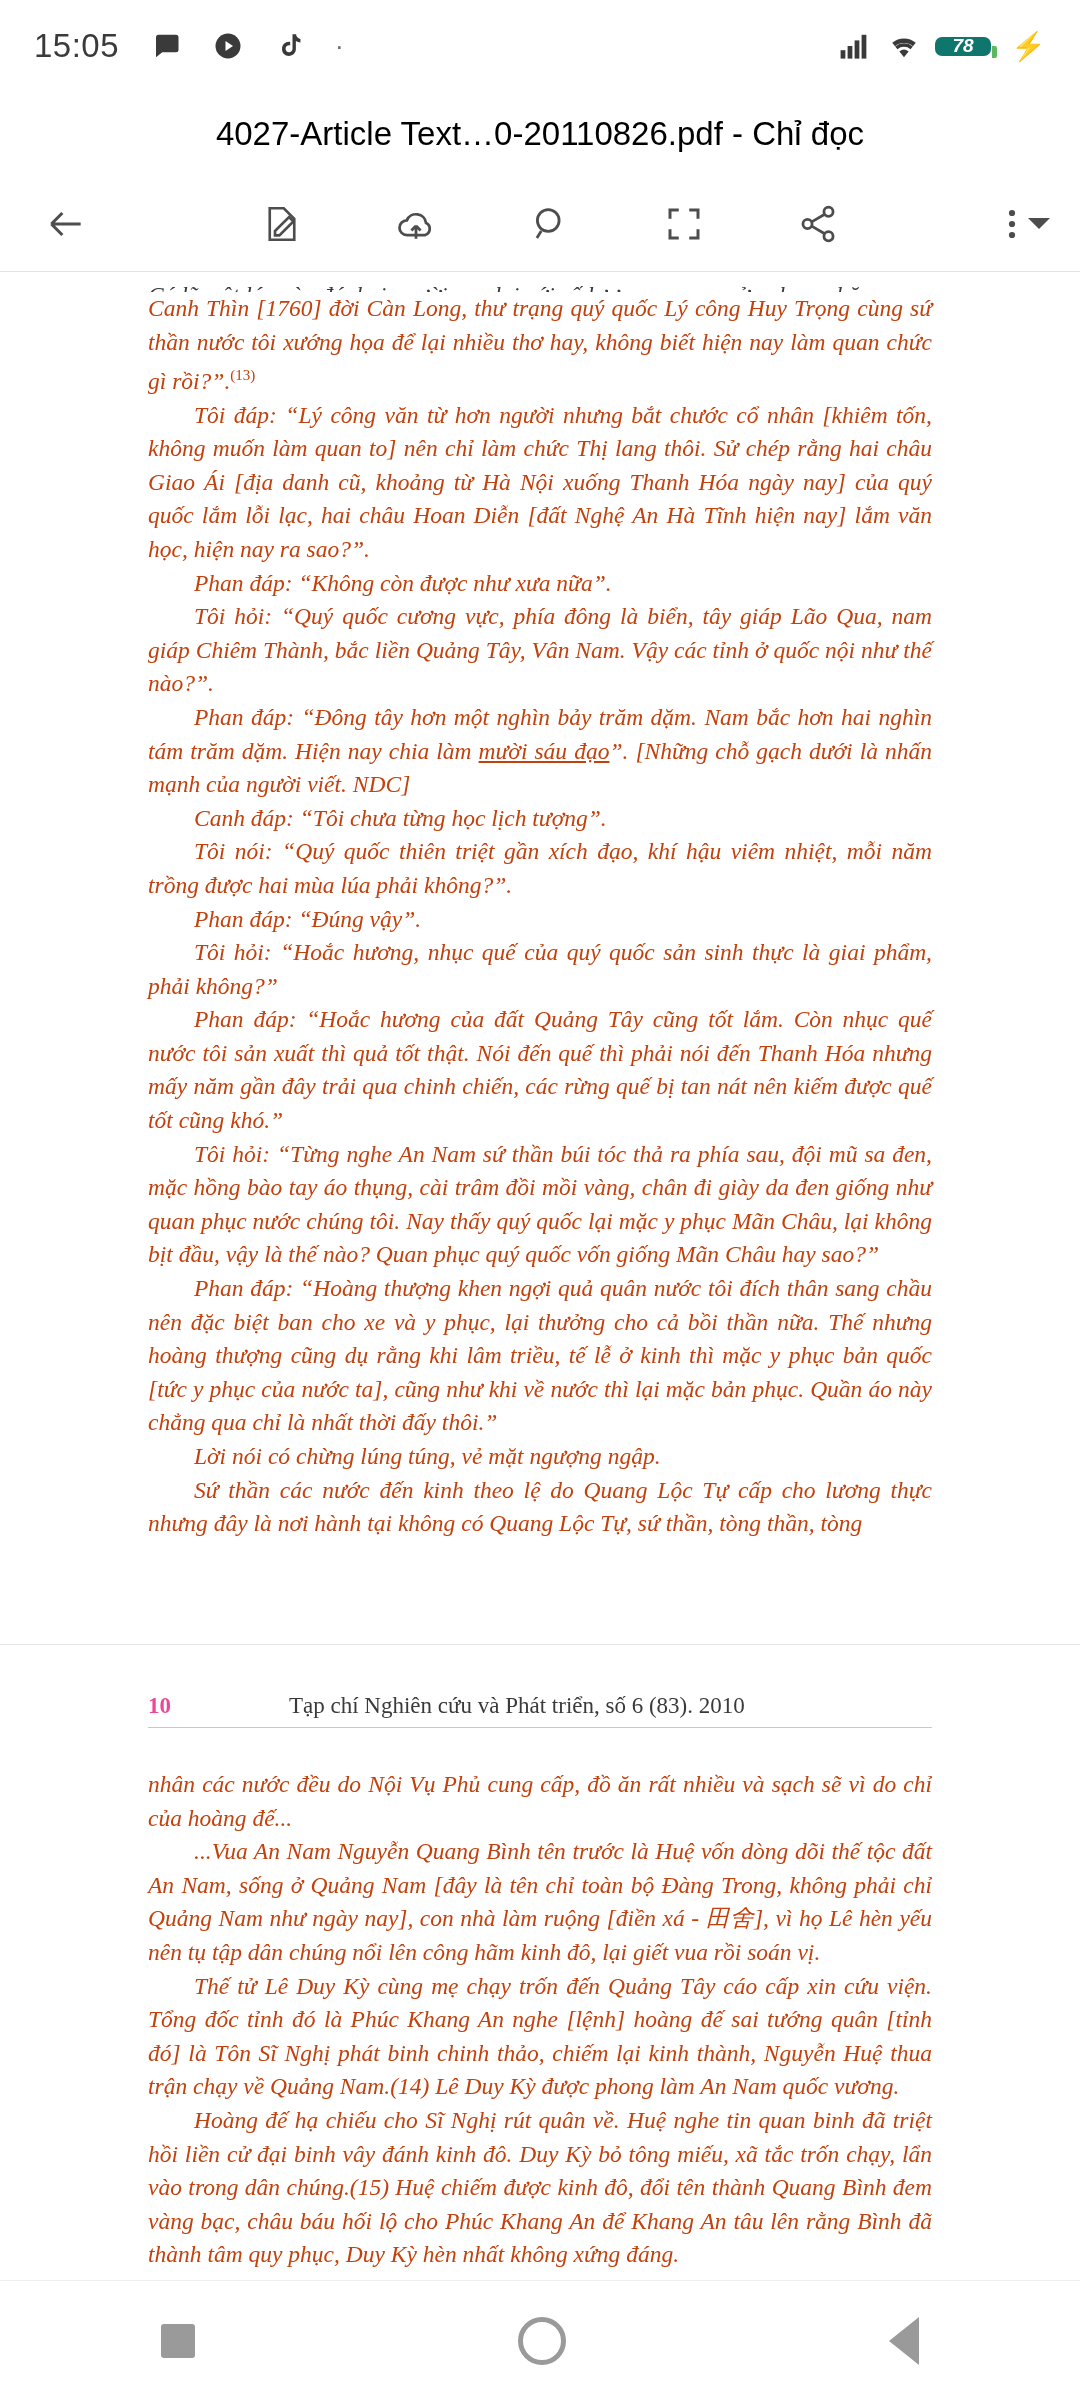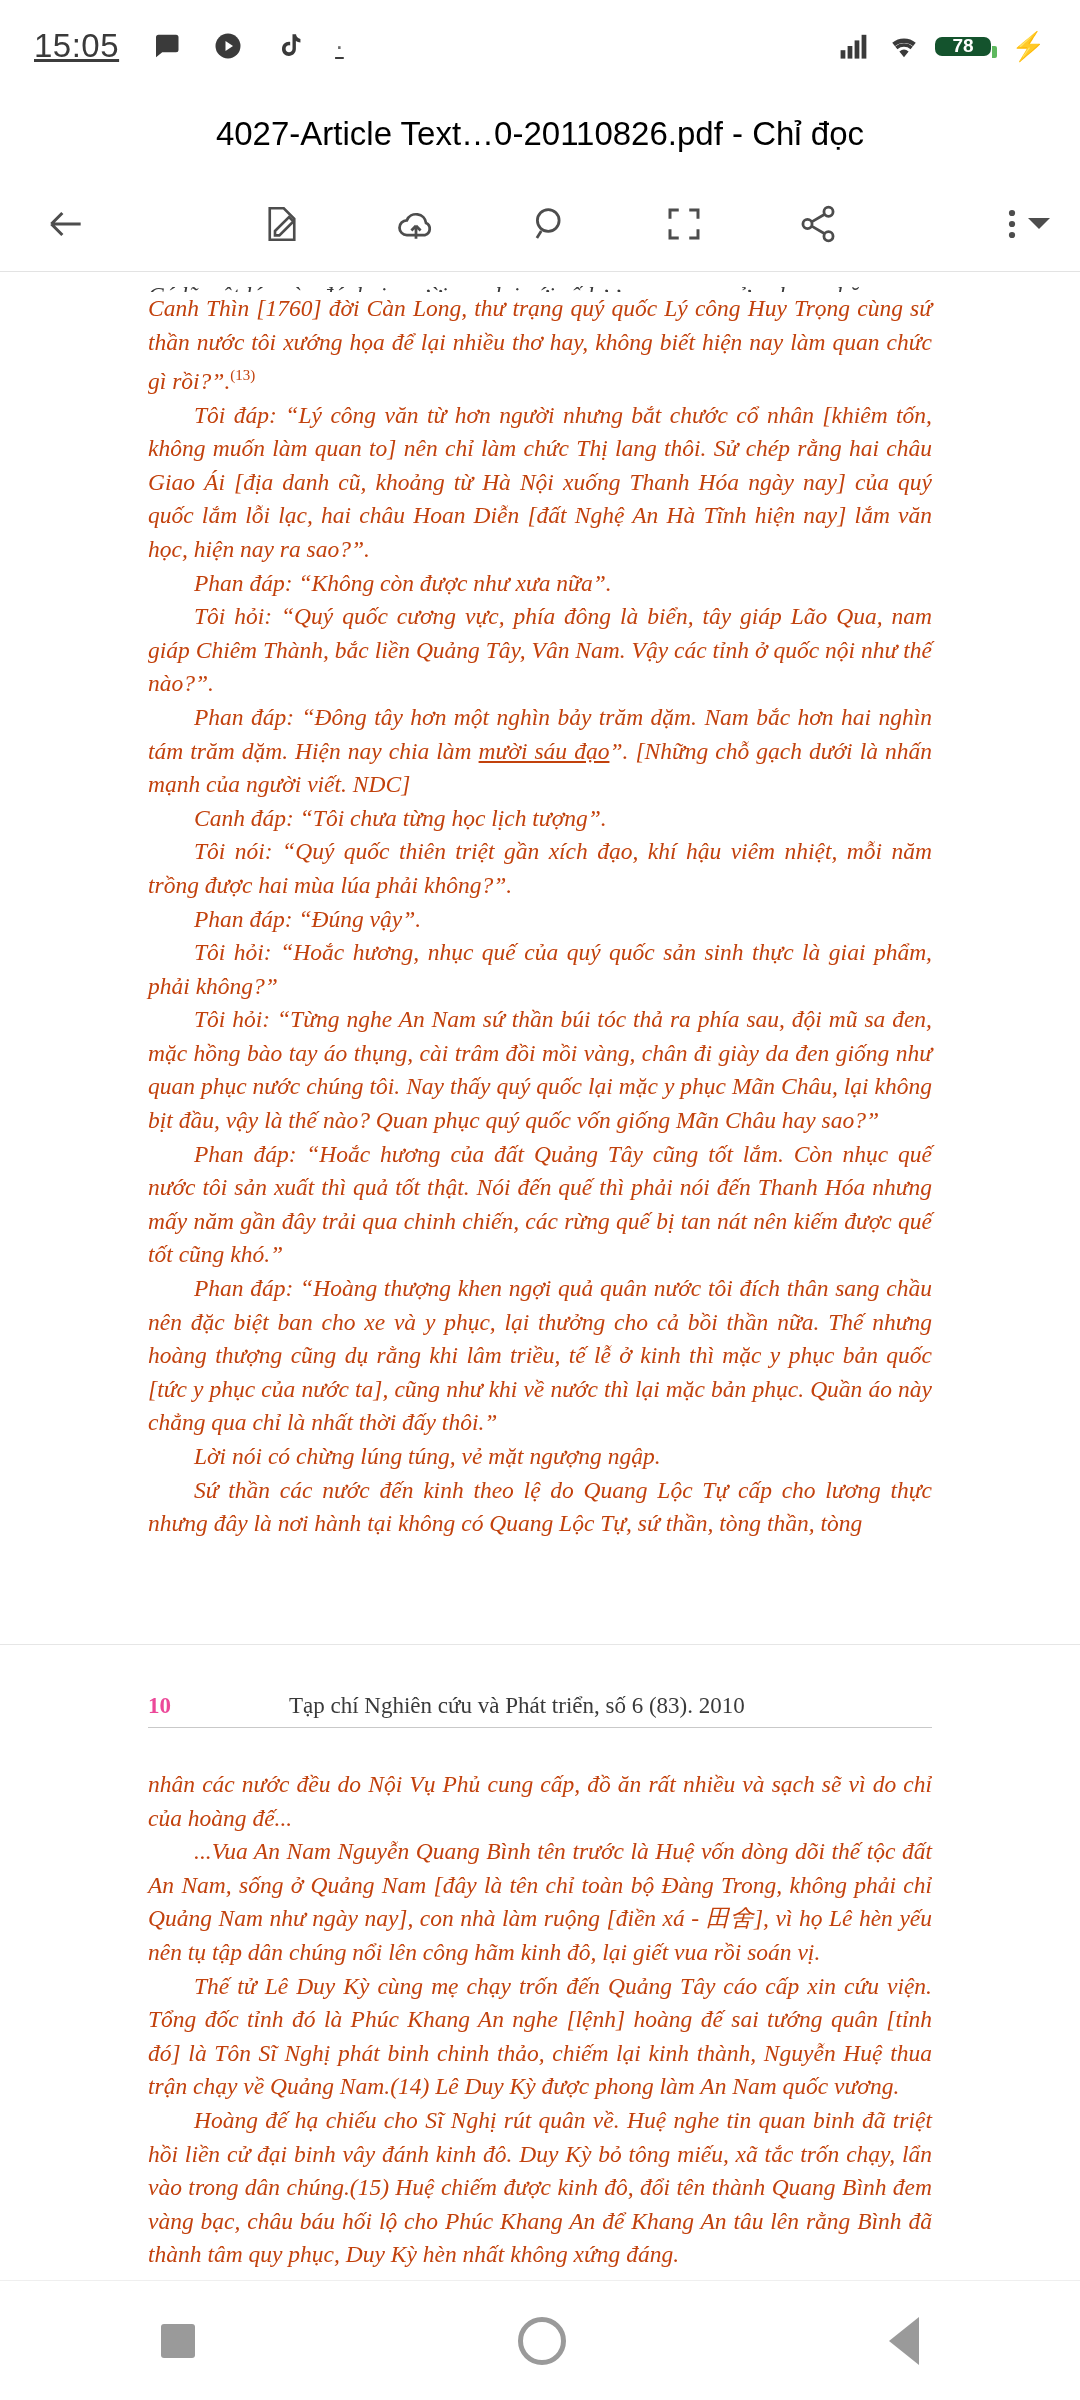--- a/index.html
+++ b/index.html
@@ -25,43 +25,43 @@
     flex: 0 0 92px;
     display: flex;
     align-items: center;
     padding: 0 34px;
     color: #3c3c3c;
   }
   .status-left {
     display: flex;
     align-items: center;
     gap: 32px;
-    text-decoration: underline;
   }
   .status-clock {
     font-size: 33px;
     letter-spacing: 0.5px;
     color: #3a3a3a;
   }
   .sb-icon { display: inline-flex; align-items: center; justify-content: center; }
   .status-right {
     margin-left: auto;
     display: flex;
     align-items: center;
     gap: 14px;
   }
   .battery {
     position: relative;
     width: 56px;
     height: 19px;
     border-radius: 7px;
-    background: #14532d;
+    background: #0f766e;
     display: flex;
     align-items: center;
     justify-content: center;
+    font-style: italic;
   }
   .battery:after {
     content: "";
     position: absolute;
     right: -6px;
     top: 9px;
     width: 5px;
     height: 12px;
     background: #5eb85e;
     border-radius: 0 2px 2px 0;
@@ -327,22 +327,22 @@
 
       <p class="para"><span>Canh Thìn [1760] đời Càn Long, thư trạng quý quốc Lý công Huy Trọng cùng sứ thần nước tôi xướng họa để lại nhiều thơ hay, không biết hiện nay làm quan chức gì rồi?”.</span><sup>(13)</sup></p>
       <p class="para indent">Tôi đáp: “Lý công văn từ hơn người nhưng bắt chước cổ nhân [khiêm tốn, không muốn làm quan to] nên chỉ làm chức Thị lang thôi. Sử chép rằng hai châu Giao Ái [địa danh cũ, khoảng từ Hà Nội xuống Thanh Hóa ngày nay] của quý quốc lắm lỗi lạc, hai châu Hoan Diễn [đất Nghệ An Hà Tĩnh hiện nay] lắm văn học, hiện nay ra sao?”.</p>
       <p class="para indent">Phan đáp: “Không còn được như xưa nữa”.</p>
       <p class="para indent">Tôi hỏi: “Quý quốc cương vực, phía đông là biển, tây giáp Lão Qua, nam giáp Chiêm Thành, bắc liền Quảng Tây, Vân Nam. Vậy các tỉnh ở quốc nội như thế nào?”.</p>
       <p class="para indent">Phan đáp: “Đông tây hơn một nghìn bảy trăm dặm. Nam bắc hơn hai nghìn tám trăm dặm. Hiện nay chia làm <span class="u">mười sáu đạo</span>”. [Những chỗ gạch dưới là nhấn mạnh của người viết. NDC]</p>
       <p class="para indent">Canh đáp: “Tôi chưa từng học lịch tượng”.</p>
       <p class="para indent">Tôi nói: “Quý quốc thiên triệt gần xích đạo, khí hậu viêm nhiệt, mỗi năm trồng được hai mùa lúa phải không?”.</p>
       <p class="para indent">Phan đáp: “Đúng vậy”.</p>
       <p class="para indent">Tôi hỏi: “Hoắc hương, nhục quế của quý quốc sản sinh thực là giai phẩm, phải không?”</p>
+      <p class="para indent">Phan đáp: “Hoắc hương của đất Quảng Tây cũng tốt lắm. Còn nhục quế nước tôi sản xuất thì quả tốt thật. Nói đến quế thì phải nói đến Thanh Hóa nhưng mấy năm gần đây trải qua chinh chiến, các rừng quế bị tan nát nên kiếm được quế tốt cũng khó.”</p>
       <p class="para indent">Tôi hỏi: “Từng nghe An Nam sứ thần búi tóc thả ra phía sau, đội mũ sa đen, mặc hồng bào tay áo thụng, cài trâm đồi mồi vàng, chân đi giày da đen giống như quan phục nước chúng tôi. Nay thấy quý quốc lại mặc y phục Mãn Châu, lại không bịt đầu, vậy là thế nào? Quan phục quý quốc vốn giống Mãn Châu hay sao?”</p>
-      <p class="para indent">Phan đáp: “Hoắc hương của đất Quảng Tây cũng tốt lắm. Còn nhục quế nước tôi sản xuất thì quả tốt thật. Nói đến quế thì phải nói đến Thanh Hóa nhưng mấy năm gần đây trải qua chinh chiến, các rừng quế bị tan nát nên kiếm được quế tốt cũng khó.”</p>
       <p class="para indent">Phan đáp: “Hoàng thượng khen ngợi quả quân nước tôi đích thân sang chầu nên đặc biệt ban cho xe và y phục, lại thưởng cho cả bồi thần nữa. Thế nhưng hoàng thượng cũng dụ rằng khi lâm triều, tế lễ ở kinh thì mặc y phục bản quốc [tức y phục của nước ta], cũng như khi về nước thì lại mặc bản phục. Quần áo này chẳng qua chỉ là nhất thời đấy thôi.”</p>
       <p class="para indent">Lời nói có chừng lúng túng, vẻ mặt ngượng ngập.</p>
       <p class="para indent">Sứ thần các nước đến kinh theo lệ do Quang Lộc Tự cấp cho lương thực nhưng đây là nơi hành tại không có Quang Lộc Tự, sứ thần, tòng thần, tòng</p>
     </div>
 
     <div class="page-gap"></div>
 
     <div class="page page2">
       <div class="runhead">
         <span class="pno">10</span>

